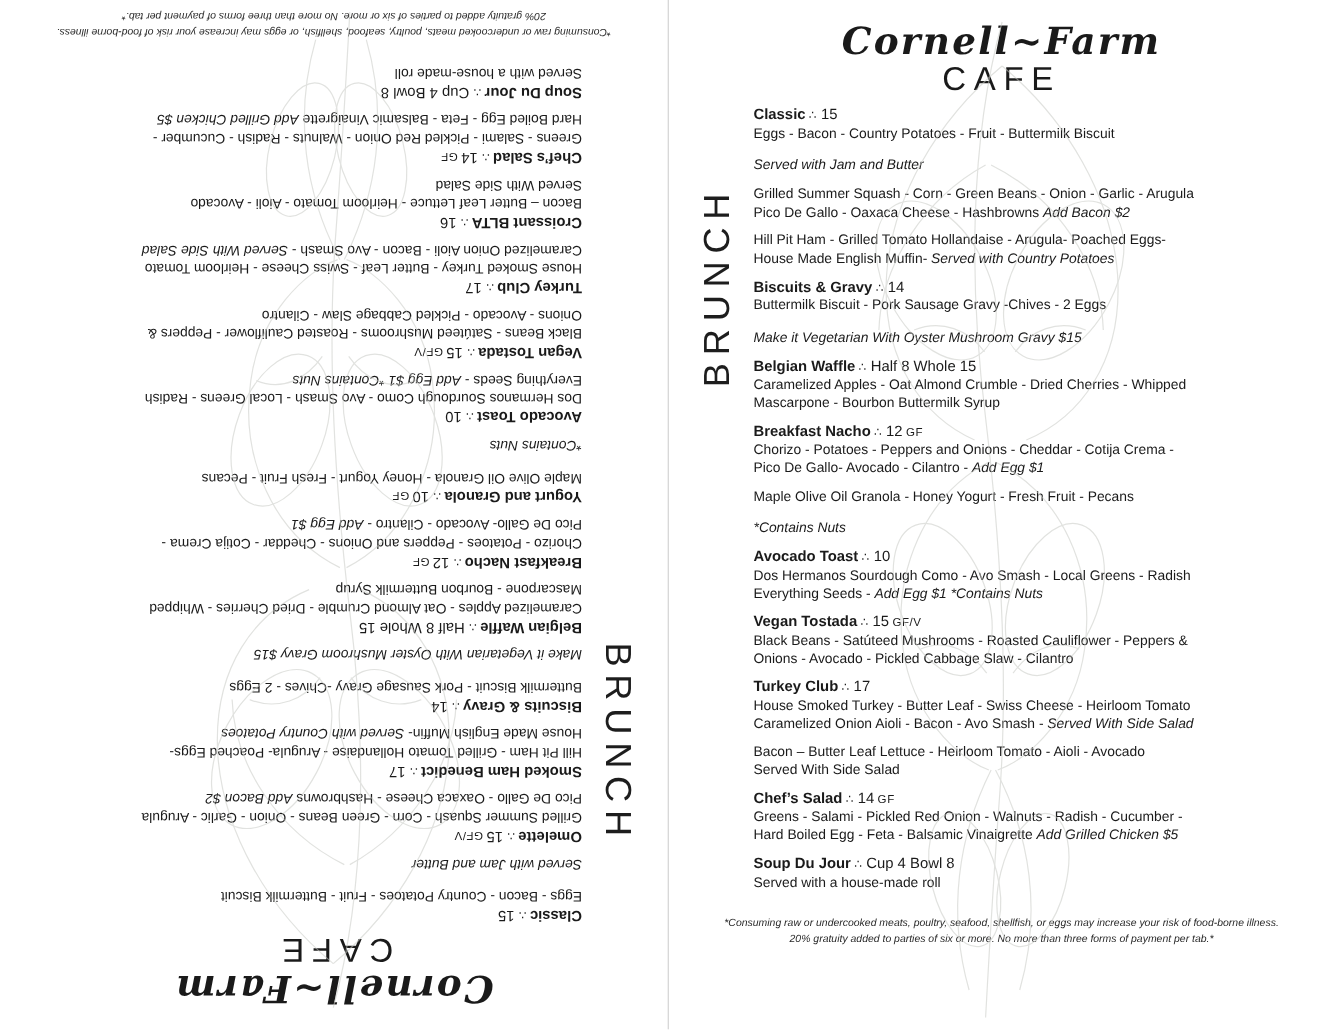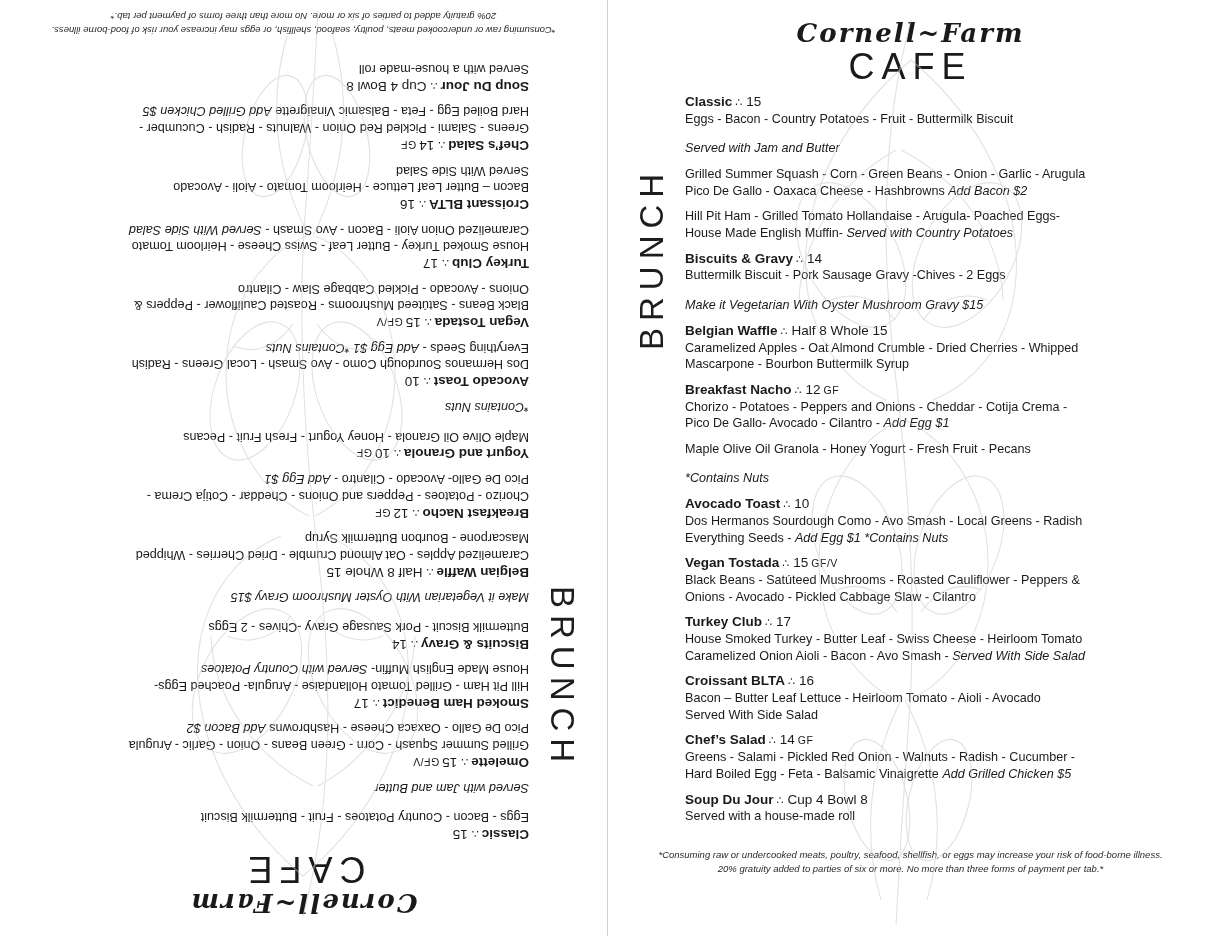--- a/index.html
+++ b/index.html
@@ -56,29 +56,29 @@
     opacity: 0.55;
     pointer-events: none;
   }
 
   .brand {
     text-align: center;
     padding-top: 18px;
   }
   .brand-name {
     font-family: "DejaVu Serif", serif;
-    font-size: 26px;
+    font-size: 34px;
     letter-spacing: 2px;
     font-style: italic;
     font-weight: 700;
     white-space: nowrap;
   }
   .brand-sub {
     font-family: "Liberation Sans", sans-serif;
-    font-size: 36px;
+    font-size: 30px;
     letter-spacing: 7px;
     margin-top: -2px;
   }
 
   .content-row {
     display: flex;
     align-items: flex-start;
     padding: 6px 14px 0 0;
   }
 
@@ -328,21 +328,20 @@
             <div class="item-head"><span>Vegan Tostada</span><span class="dots">∴</span><span class="price">15</span><span class="tag">GF/V</span></div>
             <div class="item-desc">Black Beans - Satúteed Mushrooms - Roasted Cauliflower - Peppers &amp;</div>
             <div class="item-desc">Onions - Avocado - Pickled Cabbage Slaw - Cilantro</div>
           </div>
           <div class="item">
             <div class="item-head"><span>Turkey Club</span><span class="dots">∴</span><span class="price">17</span></div>
             <div class="item-desc">House Smoked Turkey - Butter Leaf - Swiss Cheese - Heirloom Tomato</div>
             <div class="item-desc"><span>Caramelized Onion Aioli - Bacon - Avo Smash - </span><span class="ital">Served With Side Salad</span></div>
           </div>
           <div class="item">
-            <div class="item-head"><span>Croissant BLTA</span><span class="dots">∴</span><span class="price">16</span></div>
             <div class="item-desc">Bacon – Butter Leaf Lettuce -  Heirloom Tomato  - Aioli - Avocado</div>
             <div class="item-desc">Served With Side Salad</div>
           </div>
           <div class="item">
             <div class="item-head"><span>Chef’s Salad</span><span class="dots">∴</span><span class="price">14</span><span class="tag">GF</span></div>
             <div class="item-desc">Greens - Salami - Pickled Red Onion - Walnuts - Radish -   Cucumber -</div>
             <div class="item-desc"><span>Hard Boiled Egg - Feta - Balsamic Vinaigrette  </span><span class="ital">Add Grilled Chicken $5</span></div>
           </div>
           <div class="item">
             <div class="item-head"><span>Soup Du Jour</span><span class="dots">∴</span><span class="price">Cup 4 Bowl 8</span></div>

